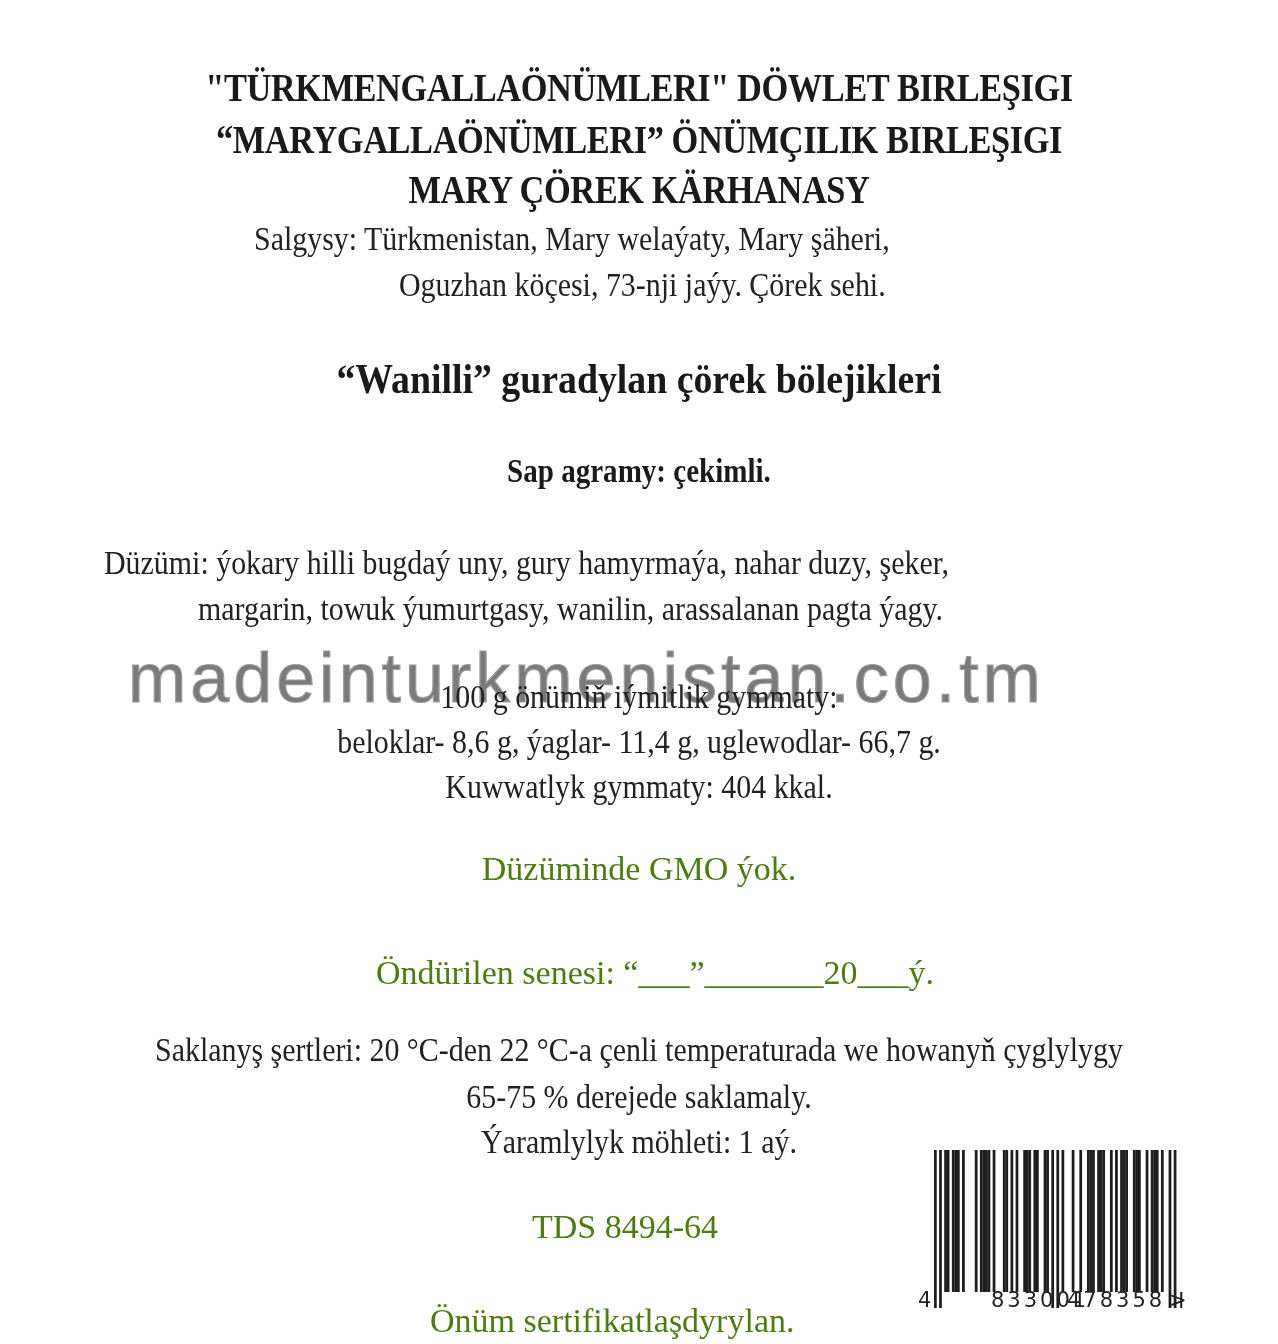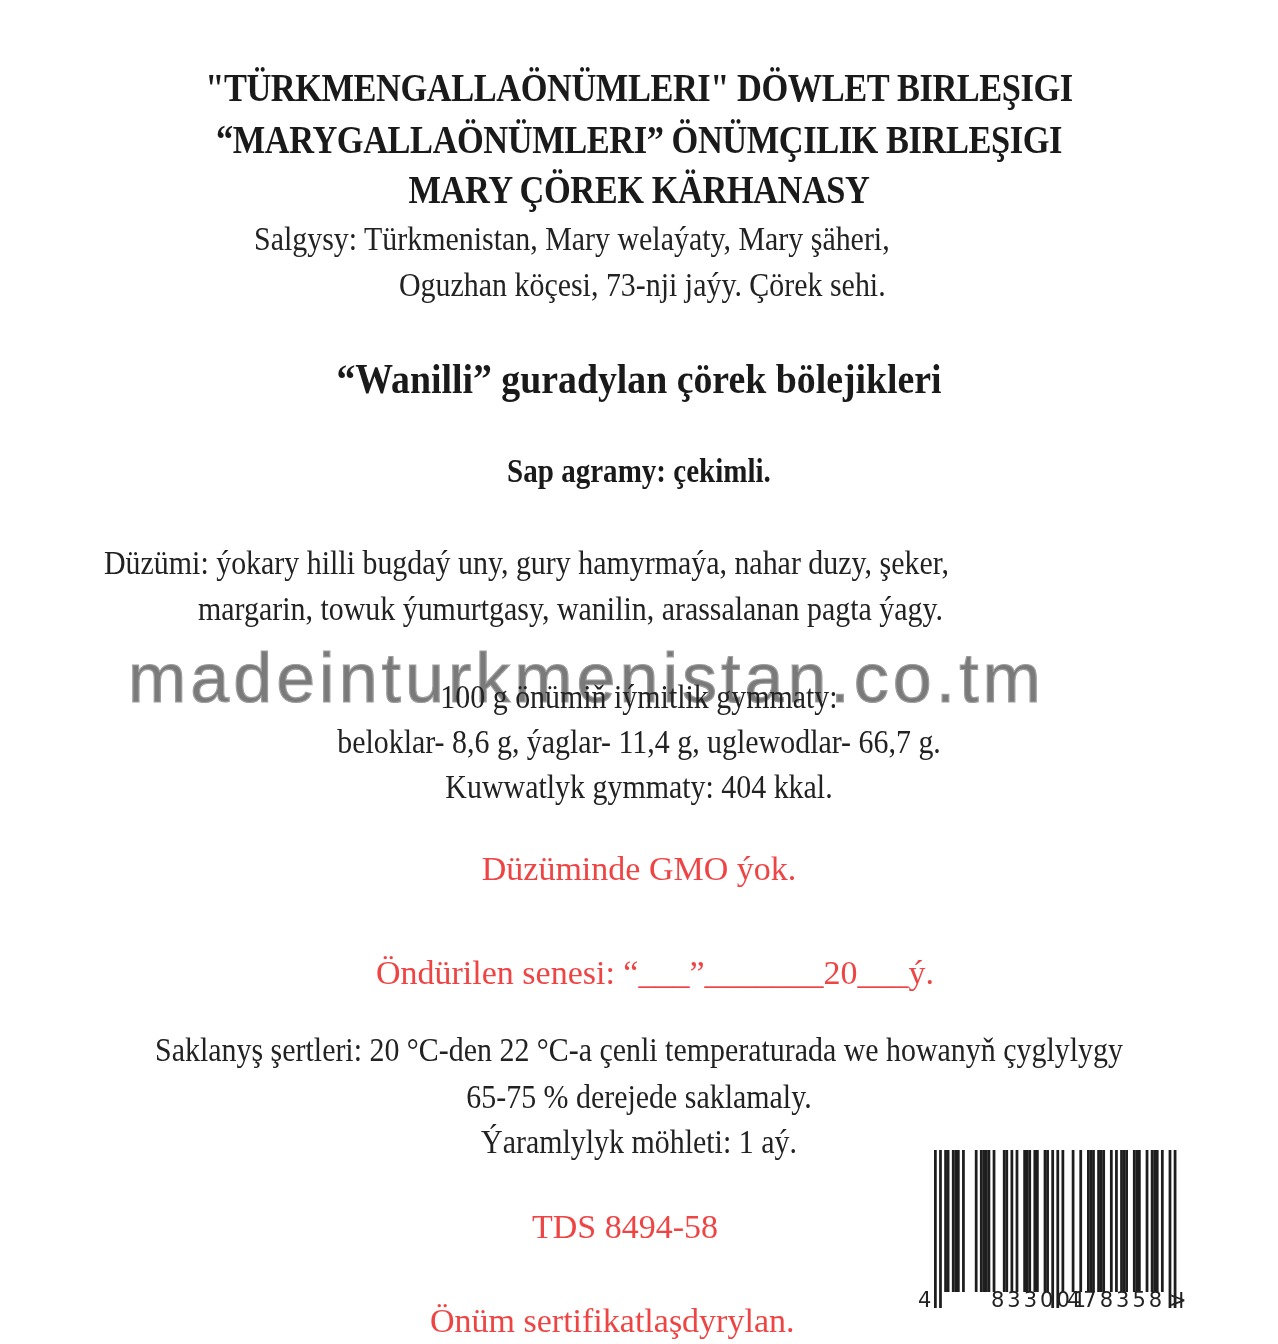--- a/index.html
+++ b/index.html
@@ -54,21 +54,21 @@
     }
     .bold-mid {
       font-weight: bold;
       font-size: 33px;
       transform: scaleX(0.88);
       transform-origin: center;
       color: #1a1a1a;
     }
     .plain-center {
       font-size: 34px;
-      color: #ef4444;
+      color: #4d7c0f;
     }
     .watermark {
       position: absolute;
       left: 128px;
       top: 643px;
       font-family: Liberation Sans, sans-serif;
       font-size: 70px;
       letter-spacing: 4px;
       color: #737373;
       -webkit-text-stroke: 1.2px #9a9a9a;
@@ -121,21 +121,21 @@
   <div class="line center body-center" style="top:770px;">Kuwwatlyk gymmaty: 404 kkal.</div>
 
   <div class="line center plain-center" style="top:852px;">Düzüminde GMO ýok.</div>
 
   <div class="line center plain-center" style="top:956px;padding-left:16px;">Öndürilen senesi: “___”_______20___ý.</div>
 
   <div class="line center body-center" style="top:1033px;">Saklanyş şertleri: 20 °C-den 22 °C-a çenli temperaturada we howanyň çyglylygy</div>
   <div class="line center body-center" style="top:1080px;">65-75 % derejede saklamaly.</div>
   <div class="line center body-center" style="top:1125px;">Ýaramlylyk möhleti: 1 aý.</div>
 
-  <div class="line plain-center" style="top:1210px; left:532px;">TDS 8494-58</div>
+  <div class="line plain-center" style="top:1210px; left:532px;">TDS 8494-64</div>
   <div class="line plain-center" style="top:1298px; left:430px;margin-top:6px;">Önüm sertifikatlaşdyrylan.</div>
 
   <div class="barcode">
     <svg id="barcode-svg" width="265" height="160" viewBox="0 0 265 160">
         <rect x="16.00" y="0" width="2.75" height="158" fill="#1e1e1e"></rect>
         <rect x="21.10" y="0" width="2.75" height="158" fill="#1e1e1e"></rect>
         <rect x="26.20" y="0" width="2.75" height="142" fill="#1e1e1e"></rect>
         <rect x="28.75" y="0" width="2.75" height="142" fill="#1e1e1e"></rect>
         <rect x="33.85" y="0" width="2.75" height="142" fill="#1e1e1e"></rect>
         <rect x="36.40" y="0" width="2.75" height="142" fill="#1e1e1e"></rect>

